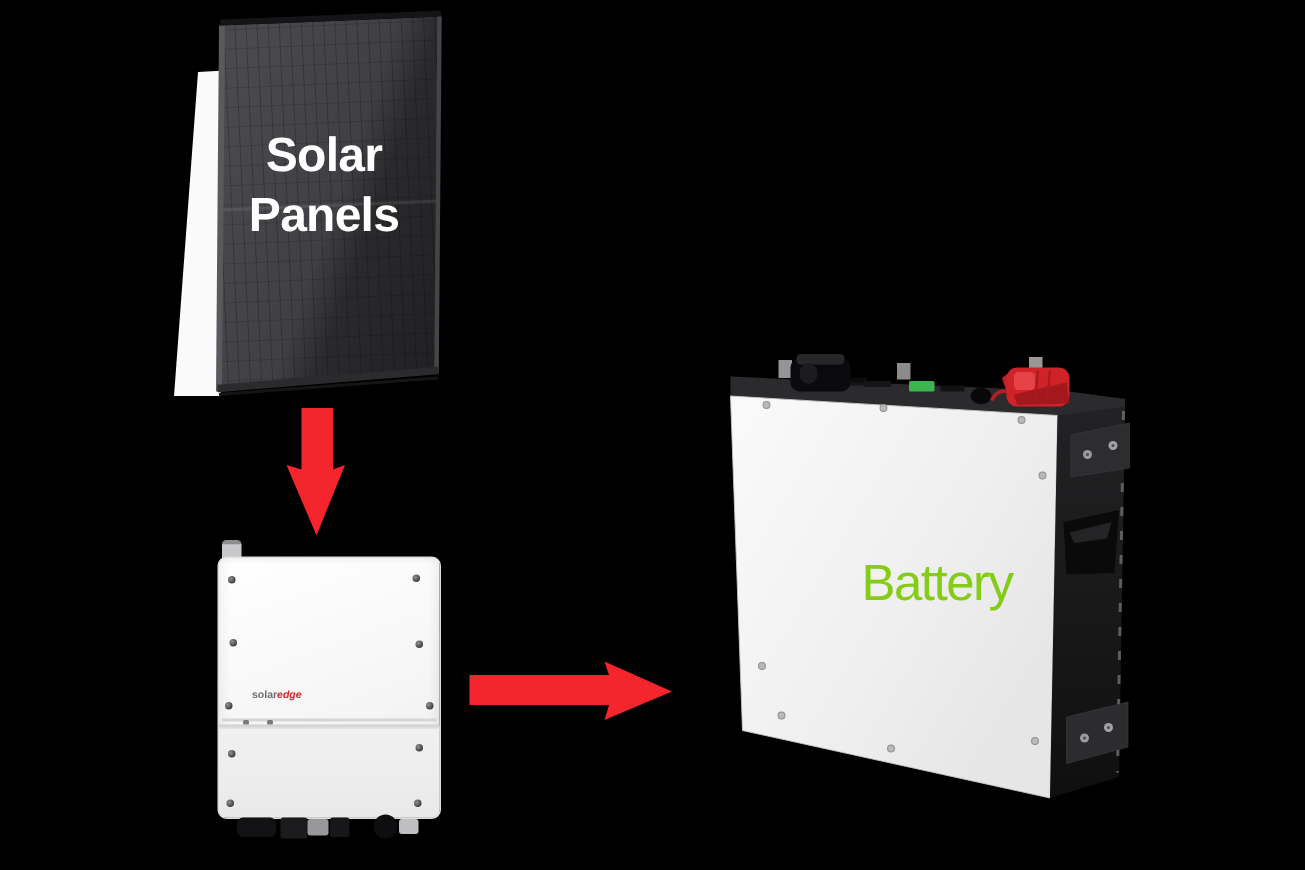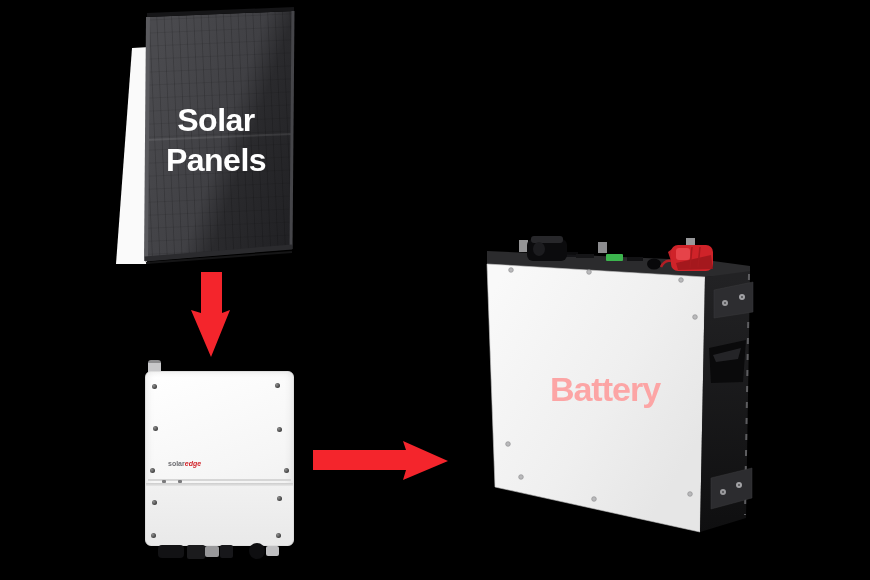--- a/index.html
+++ b/index.html
@@ -4,27 +4,27 @@
 <style>
   html,body{margin:0;padding:0;background:#000;}
   .stage{
     position:relative;width:870px;height:580px;background:#000;
     overflow:hidden;font-family:"Liberation Sans",sans-serif;
   }
   .stage svg{position:absolute;left:0;top:0;}
 
   
   .panel-label{
-    position:absolute;left:150px;top:100px;width:132px;text-align:center;
+    position:absolute;left:150px;top:83px;width:132px;text-align:center;
     font-size:32px;font-weight:700;letter-spacing:-.5px;line-height:1.25;
     color:#ffffff;
   }
   .battery-label{
-    position:absolute;left:535px;top:370px;width:140px;text-align:center;
-    font-size:34px;font-weight:700;letter-spacing:-1px;color:#fca5a5;
+    position:absolute;left:535px;top:370px;width:140px;text-align:right;
+    font-size:34px;font-weight:400;letter-spacing:-1px;color:#84cc16;
   }
 
   
   .inverter{
     position:absolute;left:145px;top:371px;width:149px;height:175px;
     background:linear-gradient(160deg,#ffffff 0%,#f6f6f6 55%,#ececec 100%);
     border:1px solid #dedede;border-radius:6px;box-sizing:border-box;
     box-shadow:inset -3px 0 6px rgba(0,0,0,.06),inset 3px 0 6px rgba(0,0,0,.05);
   }
   .antenna{

